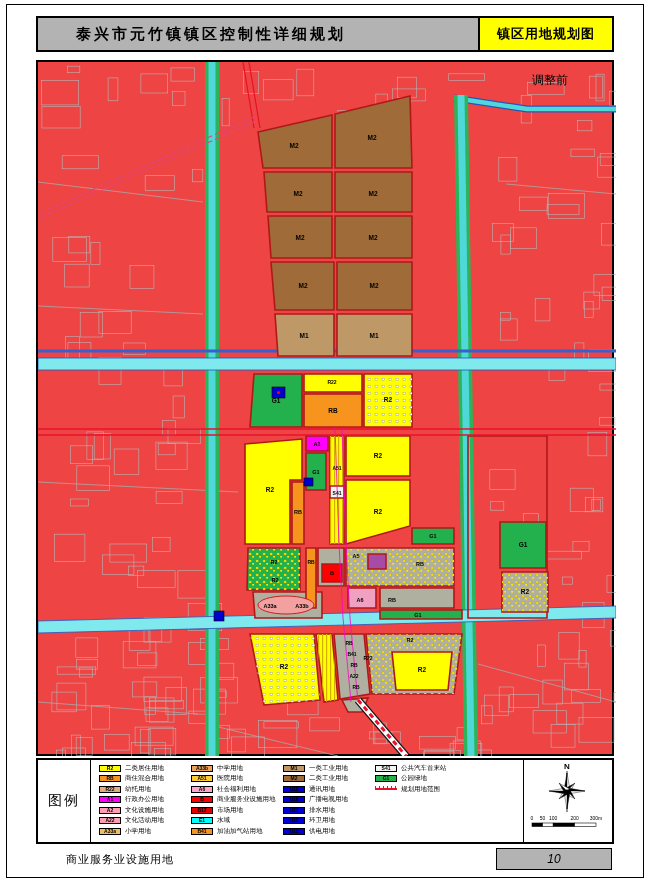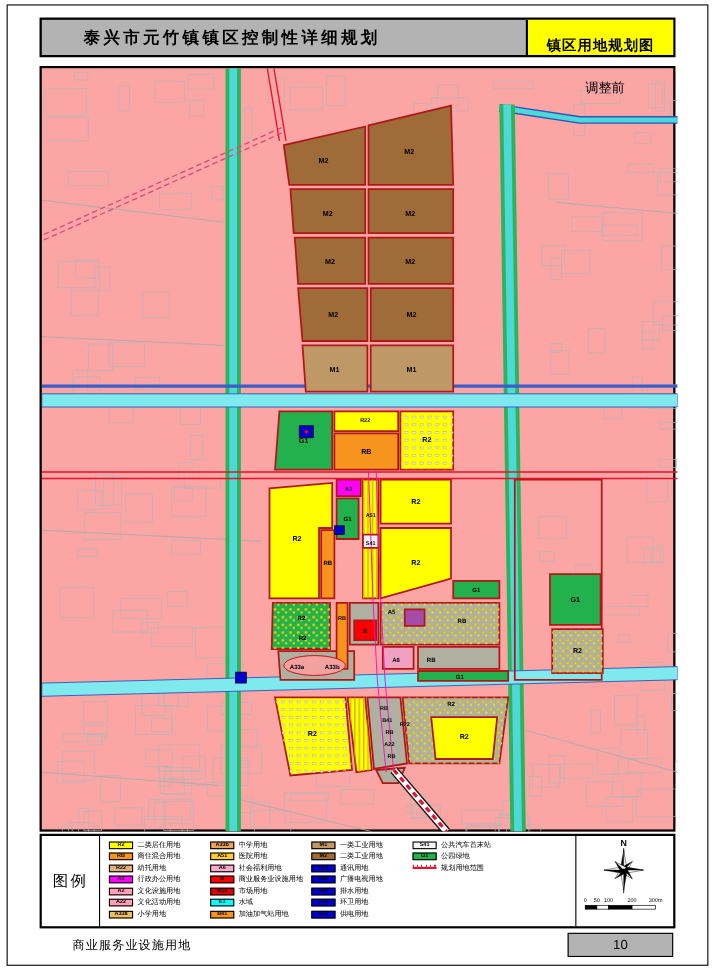--- a/index.html
+++ b/index.html
@@ -4,44 +4,44 @@
 <style>
   html,body{margin:0;padding:0;background:#e9e9e9;}
   .page{position:relative;width:650px;height:883px;background:#fff;margin:0 auto;overflow:hidden;
         font-family:"Liberation Sans","DejaVu Sans",sans-serif;padding-left:16px;}
   .outer-frame{position:absolute;left:6px;top:4px;width:636px;height:872px;border:1.5px solid #000;pointer-events:none;}
   
   .hdr{position:absolute;left:36px;top:16px;width:578px;height:36px;background:#b3b3b3;border:2px solid #000;box-sizing:border-box;}
   .hdr-title{position:absolute;left:38px;top:0;height:100%;display:flex;align-items:center;
              font-size:15px;font-weight:bold;letter-spacing:3px;color:#000;}
   .hdr-right{position:absolute;right:0;top:0;bottom:0;width:132px;background:#ffff00;border-left:2px solid #000;
-             display:flex;align-items:flex-end;justify-content:center;font-size:13px;font-weight:bold;letter-spacing:1px;}
+             display:flex;align-items:center;justify-content:center;font-size:13px;font-weight:bold;letter-spacing:1px;}
   
-  .mapbox{position:absolute;left:36px;top:60px;width:578px;height:696px;border:2px solid #000;box-sizing:border-box;background:#fca5a5;}
+  .mapbox{position:absolute;left:36px;top:60px;width:578px;height:696px;border:2px solid #000;box-sizing:border-box;background:#ef4444;}
   .mapbox svg{display:block;}
   
   .lgd{position:absolute;left:36px;top:758px;width:578px;height:86px;border:2px solid #000;box-sizing:border-box;display:flex;}
   .lgd-title{width:52px;border-right:1.5px solid #000;display:flex;align-items:center;justify-content:center;
              font-size:14px;font-weight:normal;letter-spacing:2px;}
   .lgd-grid{flex:1;display:flex;padding:4px 2px 2px 8px;gap:4px;}
   .lcol{display:flex;flex-direction:column;gap:2.5px;width:88px;}
   .li{display:flex;align-items:center;height:8px;}
   .sw{width:22px;height:7px;border:1px solid #000;box-sizing:border-box;font-size:5px;line-height:5px;
       text-align:center;color:#000;font-weight:bold;overflow:hidden;flex:none;}
   .lsw{background:#fff;border:none;position:relative;}
   .lsw i{position:absolute;left:0;right:0;top:2.5px;height:2px;background:#e8112d;}
   .lsw em{position:absolute;left:0;right:0;top:0;height:2px;
       background-image:repeating-linear-gradient(90deg,#e8112d 0 1px,transparent 1px 4px);}
   .ll{font-size:6.5px;margin-left:4px;white-space:nowrap;color:#000;}
   .lgd-cmp{width:88px;border-left:1.5px solid #000;}
   
   .ftr{position:absolute;left:36px;top:846px;width:578px;height:28px;}
   .ftr-org{position:absolute;left:30px;top:6px;font-size:11px;letter-spacing:1px;color:#000;}
-  .ftr-page{position:absolute;right:2px;top:2px;width:96px;height:22px;background:#b3b3b3;border:1.5px solid #000;
-            box-sizing:border-box;display:flex;align-items:center;justify-content:center;font-size:12px;}
+  .ftr-page{position:absolute;right:2px;top:2px;width:116px;height:22px;background:#b3b3b3;border:1.5px solid #000;
+            box-sizing:border-box;display:flex;align-items:center;justify-content:center;font-size:12px;font-style:italic;}
 </style>
 </head>
 <body>
 
 <div class="page">
   <div class="outer-frame"></div>
 
   <div class="hdr">
     <div class="hdr-title">泰兴市元竹镇镇区控制性详细规划</div>
     <div class="hdr-right">

